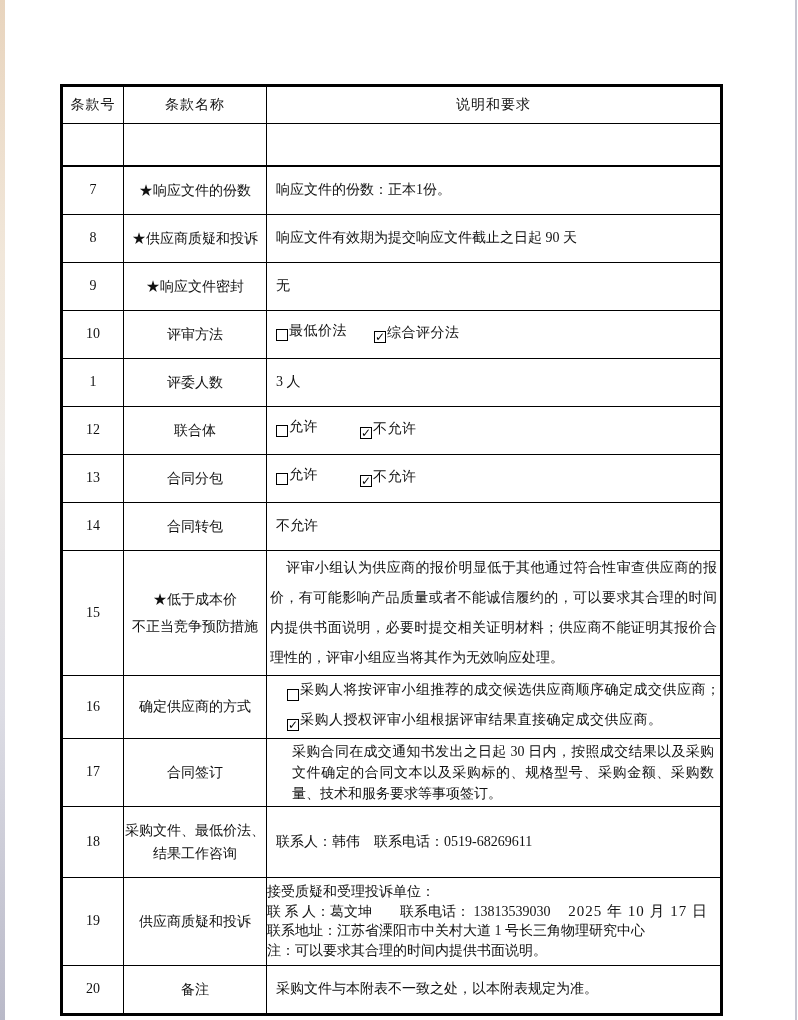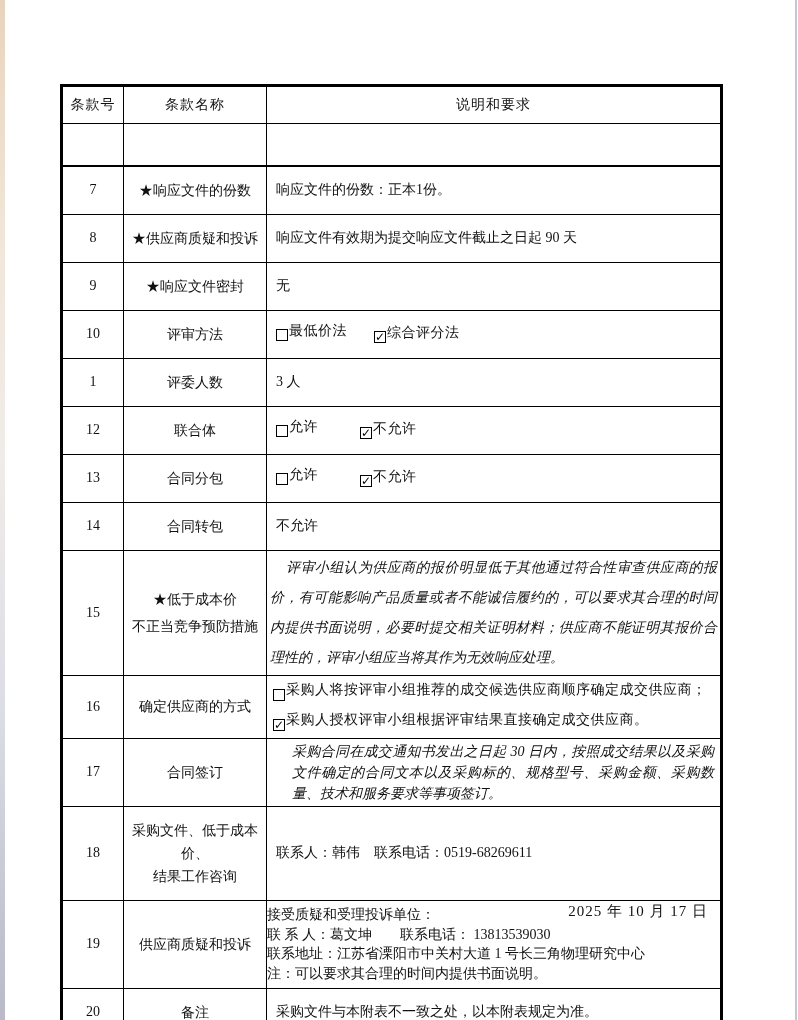--- a/index.html
+++ b/index.html
@@ -57,30 +57,30 @@
   tr.r-17 { height: 63px; }
   tr.r-18 { height: 44px; }
   tr.r-19 { height: 88px; }
   tr.r-20 { height: 26px; margin-top: 42px; }
   tr.r-blank + tr { border-top: 2px solid #000; }
   tr.r-15 { border-top: 2px solid #000; }
   tr.r-20 { border-top: 2px solid #000; }
 
   tr.r-15 .name-line { line-height: 27px; }
 
-  .para { text-align: justify; font-style: italic; }
+  .para { text-align: justify; }
   tr.r-15 td.desc { padding: 2px 3px 2px 3px; }
   tr.r-15 .para { line-height: 30px; }
   tr.r-15 .para.indent { text-indent: 1.15em; }
   tr.r-17 .para { line-height: 21px; margin-left: 16px; }
 
   .line { white-space: nowrap; }
   tr.r-19 td.desc .line { line-height: 19.5px; }
   tr.r-19 td.desc { padding-left: 0; }
-  tr.r-16 td.desc { padding-left: 6px; }
+  tr.r-16 td.desc { padding-left: 20px; }
   tr.r-16 td.desc .line { line-height: 23px; }
 
   
   .cb-group { display: inline-flex; align-items: flex-end; }
   tr.r-10 .cb-group + .cb-group { margin-left: 27px; }
   tr.r-12 .cb-group + .cb-group, tr.r-13 .cb-group + .cb-group { margin-left: 42px; }
   .cb-box {
     display: inline-block; width: 12px; height: 12px;
     border: 1.4px solid #000; margin-right: 1px; flex: 0 0 auto;
     font-family: "DejaVu Sans", sans-serif; font-size: 12px; line-height: 10px;
@@ -240,21 +240,21 @@
           <td class="name">
             <div class="name-line">合同签订</div>
           </td>
           <td class="desc">
             <div class="para">采购合同在成交通知书发出之日起 30 日内，按照成交结果以及采购文件确定的合同文本以及采购标的、规格型号、采购金额、采购数量、技术和服务要求等事项签订。</div>
           </td>
         </tr>
         <tr class="r-18">
           <td class="no">18</td>
           <td class="name">
-            <div class="name-line">采购文件、低于成本价、</div>
+            <div class="name-line">采购文件、最低价法、</div>
             <div class="name-line">结果工作咨询</div>
           </td>
           <td class="desc">
             <div class="line"><span class="seg-text">联系人：韩伟　联系电话：0519-68269611</span></div>
           </td>
         </tr>
         <tr class="r-19">
           <td class="no">19</td>
           <td class="name">
             <div class="name-line">供应商质疑和投诉</div>

